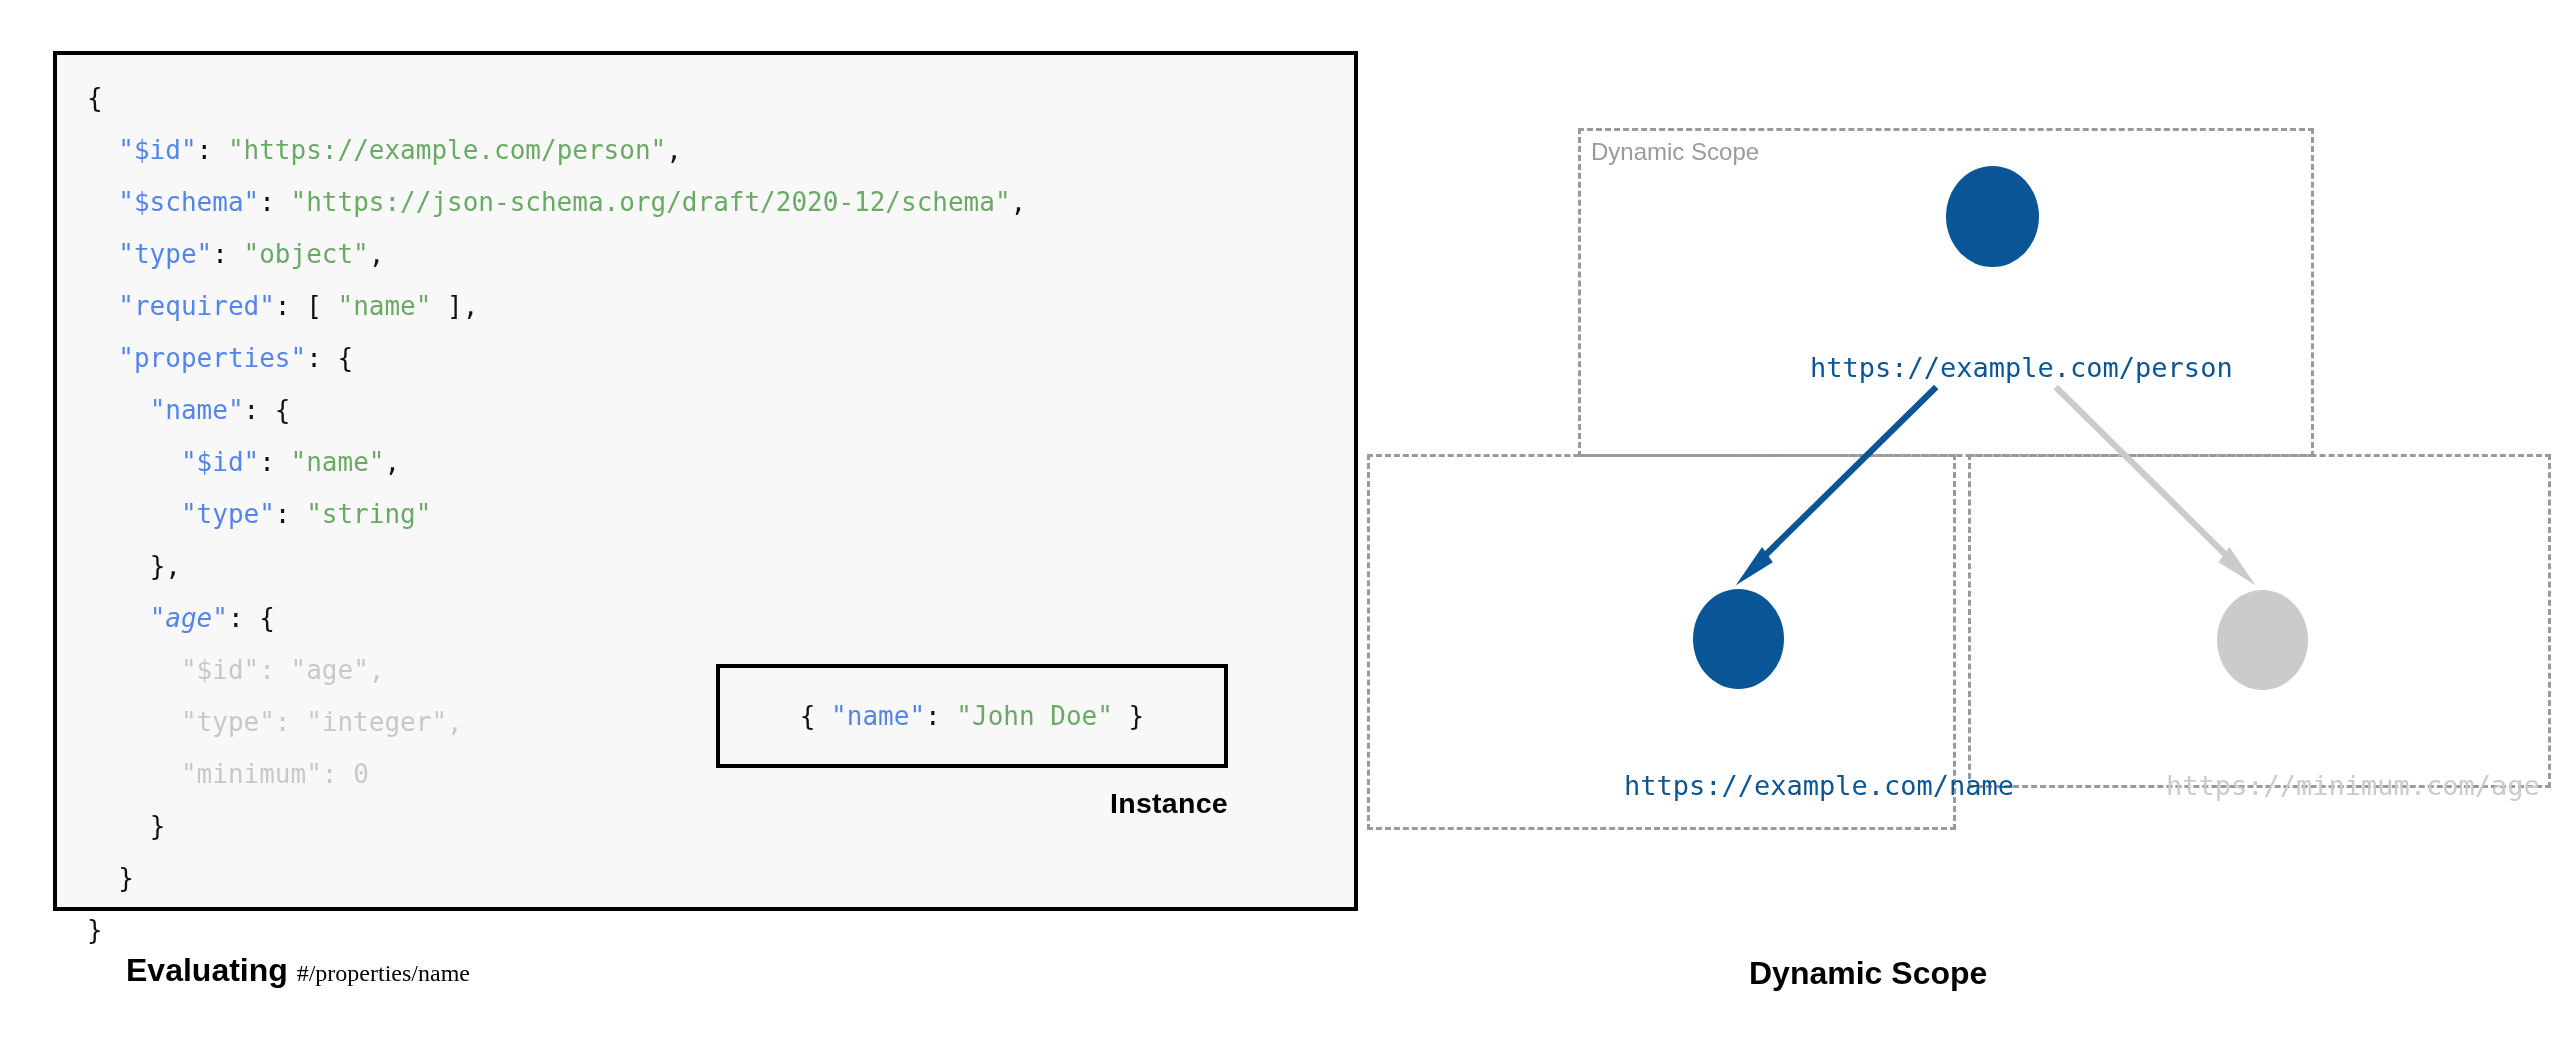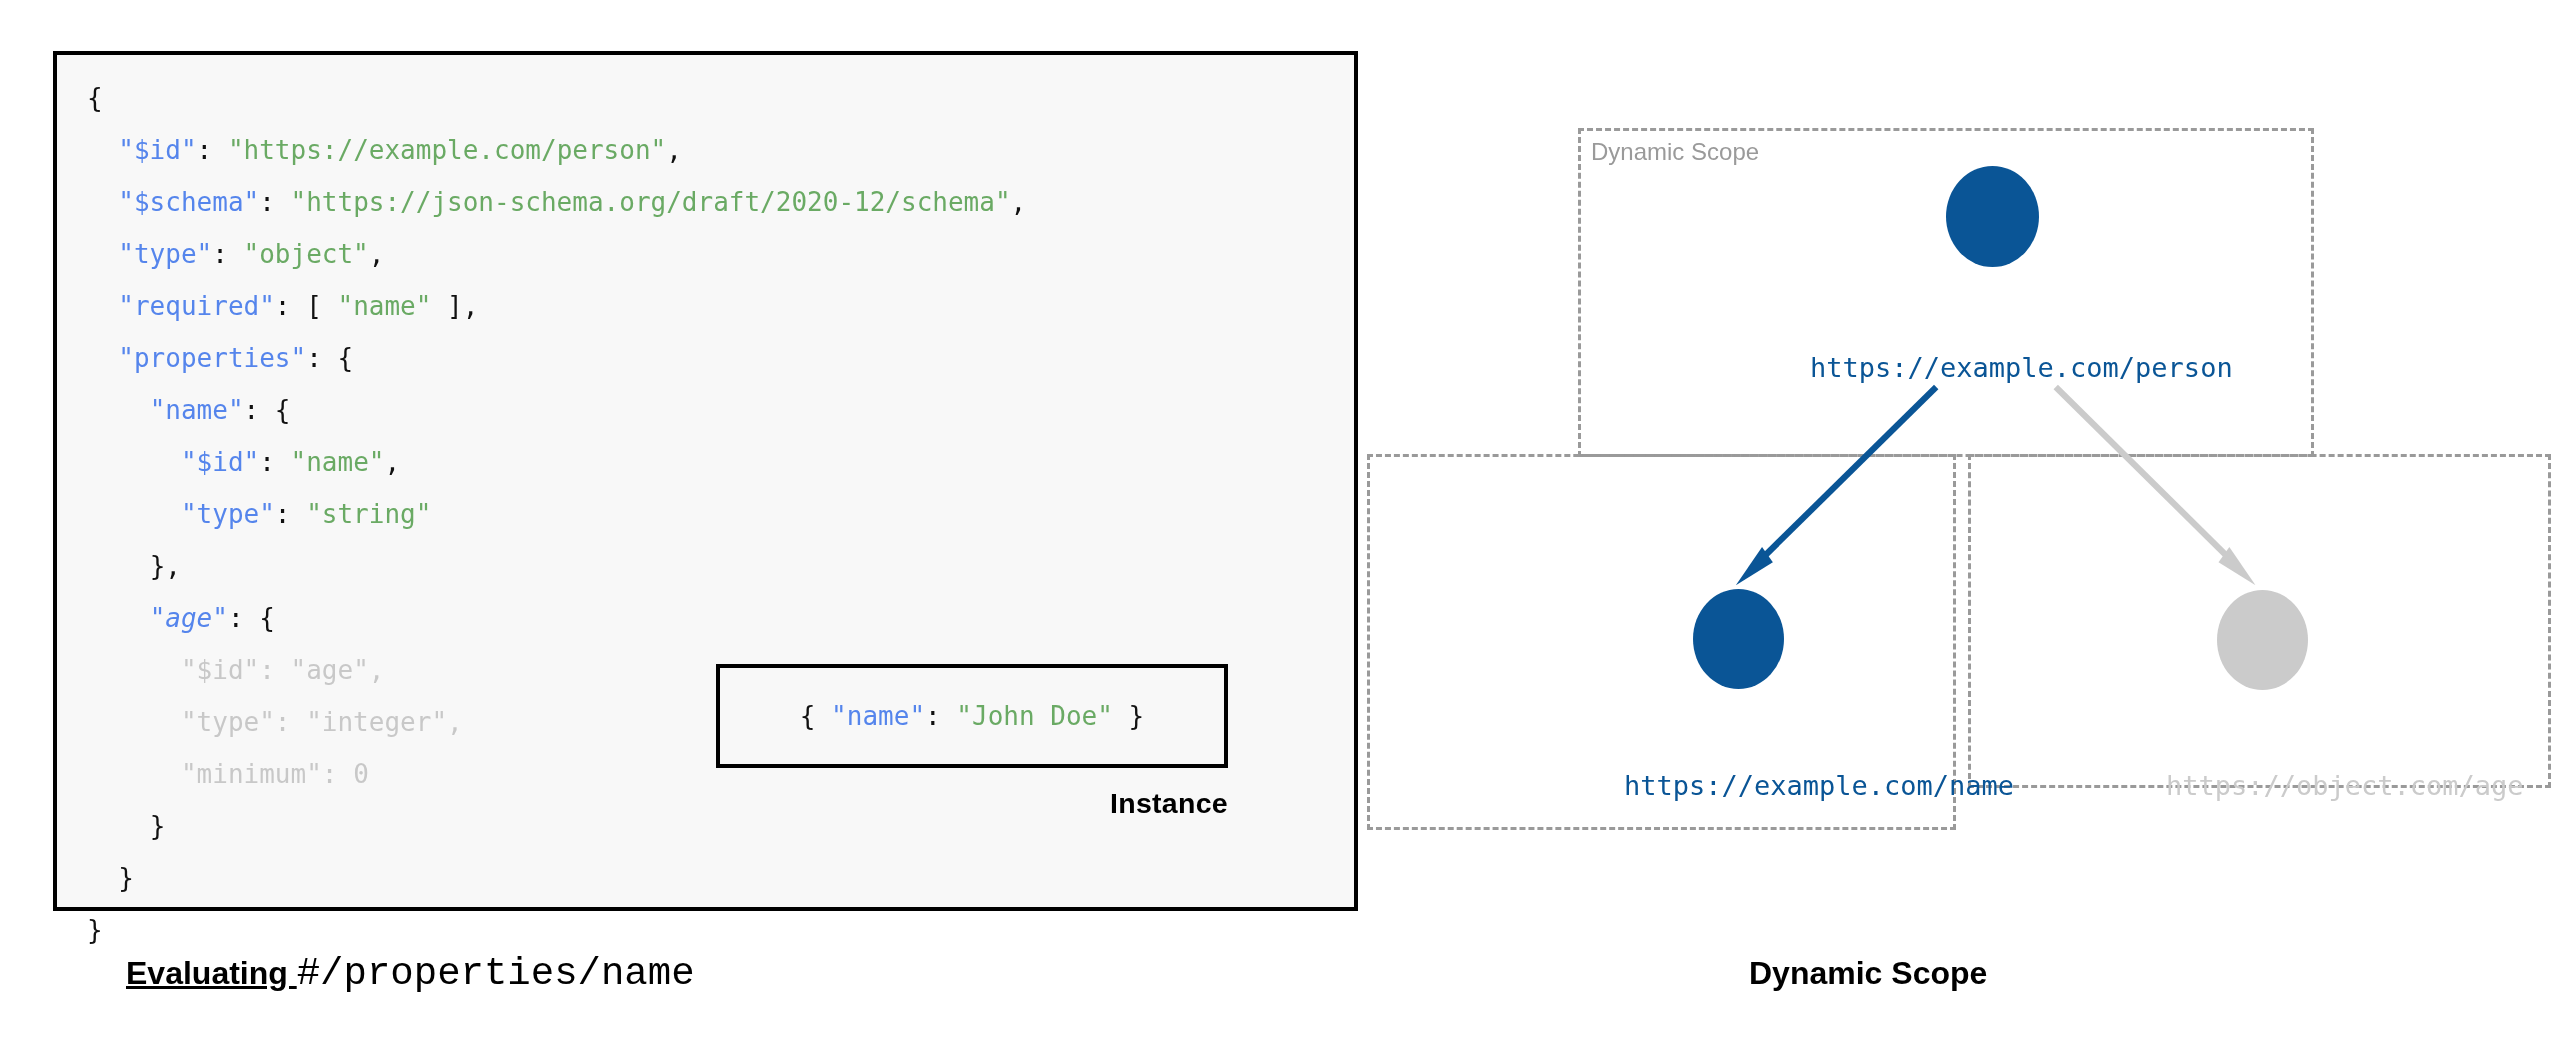--- a/index.html
+++ b/index.html
@@ -90,26 +90,25 @@
     position: absolute;
     left: 126px;
     top: 952px;
     font-size: 32px;
     color: #000000;
     white-space: nowrap;
   }
   #left-caption .cap-bold {
     font-family: "Liberation Sans", sans-serif;
     font-weight: bold;
-    text-decoration: underline;
   }
   #left-caption .cap-mono {
-    font-family: Liberation Mono, monospace;
+    font-family: Liberation Serif, serif;
     font-weight: normal;
-    font-size: 39px;
+    font-size: 24px;
   }
 
   
   #right-panel {
     position: absolute;
     left: 1367px; top: 0;
     width: 1209px; height: 770px;
   }
 
   .scope-box {
@@ -218,18 +217,18 @@
     </g>
   </svg>
 
   <div class="node-ellipse blue-fill" id="node-person"></div>
   <div class="node-label blue-text" id="node-person-label">https://example.com/person</div>
 
   <div class="node-ellipse blue-fill" id="node-name"></div>
   <div class="node-label blue-text" id="node-name-label">https://example.com/name</div>
 
   <div class="node-ellipse grey-fill" id="node-age"></div>
-  <div class="node-label grey-text" id="node-age-label">https://object.com/age</div>
+  <div class="node-label grey-text" id="node-age-label">https://minimum.com/age</div>
 
   <div id="right-caption">Dynamic Scope</div>
 
 </div>
 
 
 </body></html>

